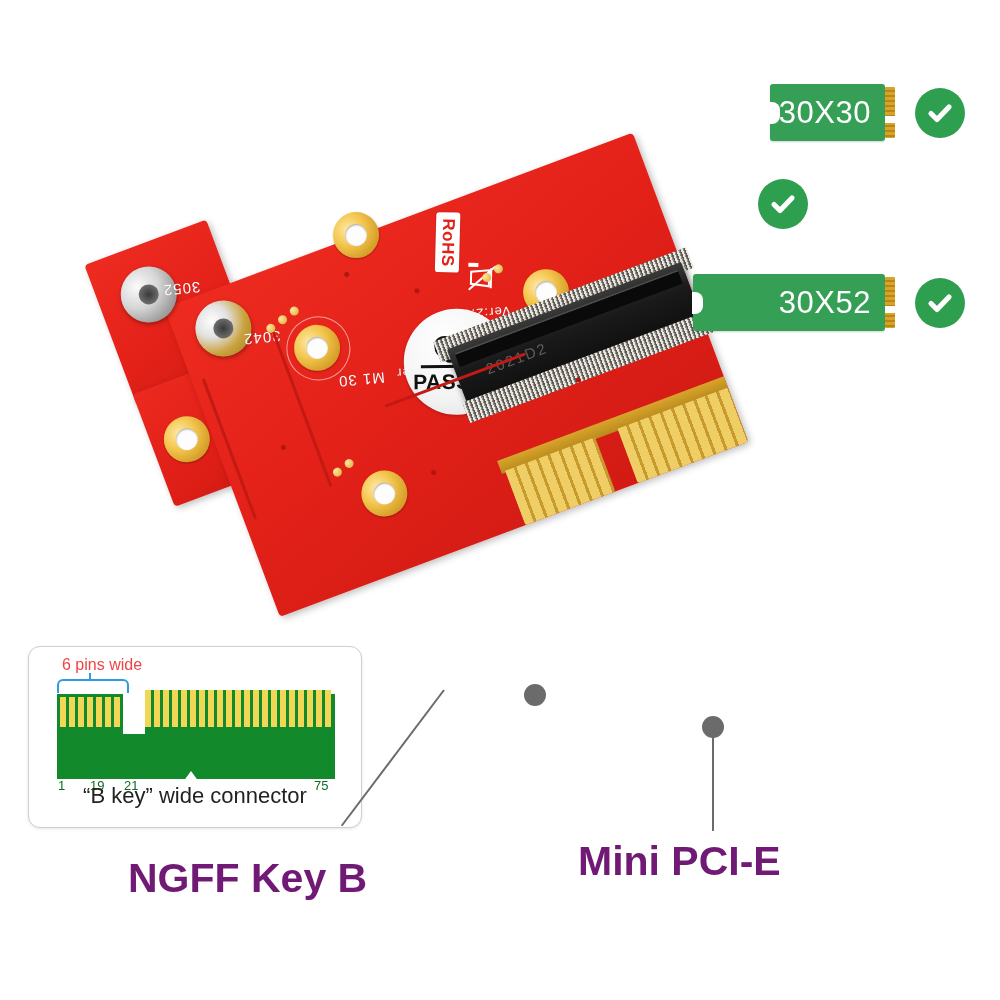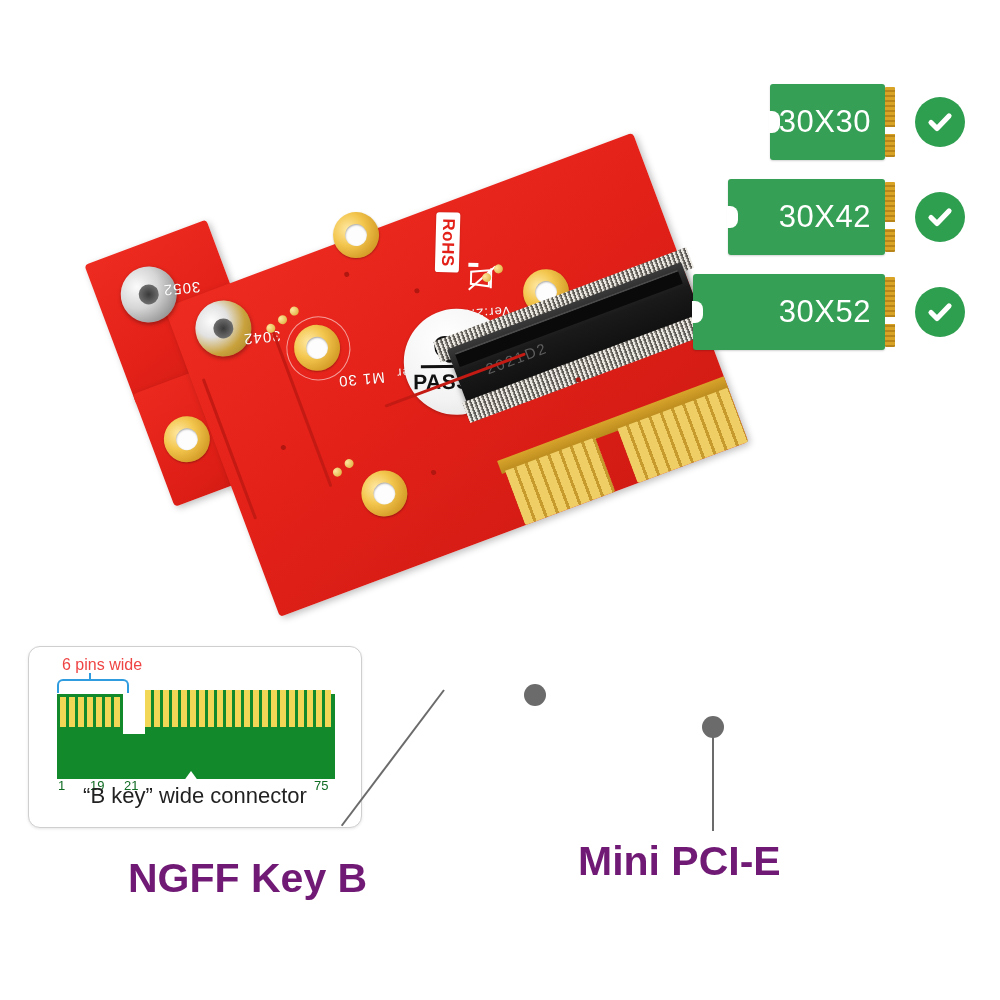--- a/index.html
+++ b/index.html
@@ -1,21 +1,21 @@
 <!DOCTYPE html>
 <html><head>
 <meta charset="utf-8">
 <style>
   html,body{margin:0;padding:0;}
   body{width:1000px;height:1000px;background:#ffffff;font-family:"Liberation Sans",sans-serif;overflow:hidden;}
   #stage{position:relative;width:1000px;height:1000px;background:#fff;}
 
   
   .badge-row{position:absolute;display:flex;align-items:center;}
-  .m2card{position:relative;height:76px;background:#35a055;border-radius:3px;
+  .m2card{position:relative;height:57px;background:#35a055;border-radius:3px;
           box-shadow:0 1px 2px rgba(0,0,0,.18);display:flex;align-items:center;justify-content:flex-end;}
   .m2card:before{content:"";position:absolute;left:-1px;top:50%;transform:translateY(-50%);
           width:11px;height:22px;background:#fff;border-radius:0 8px 8px 0;}
   .m2card .cap{position:absolute;right:-10px;top:3px;bottom:3px;width:10px;
           background:repeating-linear-gradient(to bottom,#d9a326 0 3px,#b8851b 3px 5px);border-radius:1px;}
   .m2card .capgap{position:absolute;right:-10px;top:56%;width:10px;height:7px;background:#fff;}
   .m2label{color:#ffffff;font-size:31px;letter-spacing:.5px;padding-right:14px;font-weight:400;}
   .tick{width:50px;height:50px;border-radius:50%;background:#2e9e4f;margin-left:30px;
         display:flex;align-items:center;justify-content:center;flex:0 0 auto;}
   .tick svg{display:block;}
@@ -188,25 +188,20 @@
       <span class="m2label">30X30</span>
     </div>
     <div class="tick">
       <svg width="30" height="30" viewBox="0 0 30 30">
           <path d="M6 15.5 L12 21.5 L24 9" fill="none" stroke="#ffffff" stroke-width="5.2" stroke-linecap="round" stroke-linejoin="round"></path>
         </svg>
     </div>
   </div>
 
   <div class="badge-row" style="left:728px;top:179px;">
-    <div class="m2card" style="width:157px;">
-      <div class="cap"></div>
-      <div class="capgap"></div>
-      <span class="m2label">30X42</span>
-    </div>
     <div class="tick">
       <svg width="30" height="30" viewBox="0 0 30 30">
           <path d="M6 15.5 L12 21.5 L24 9" fill="none" stroke="#ffffff" stroke-width="5.2" stroke-linecap="round" stroke-linejoin="round"></path>
         </svg>
     </div>
   </div>
 
   <div class="badge-row" style="left:693px;top:274px;">
     <div class="m2card" style="width:192px;">
       <div class="cap"></div>

